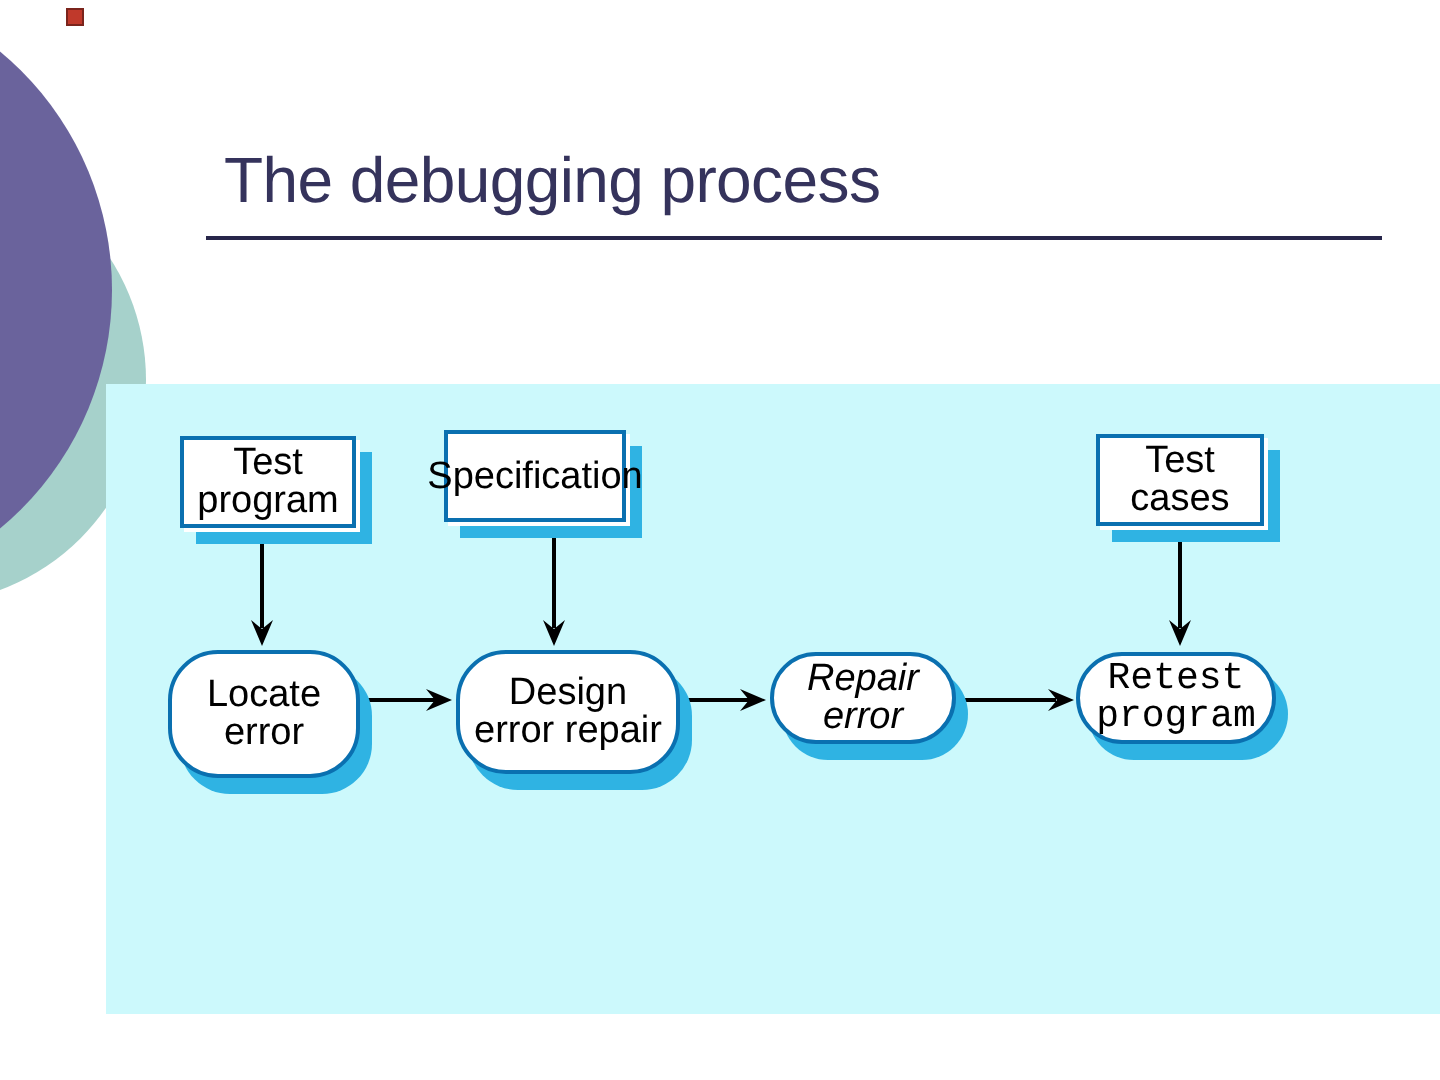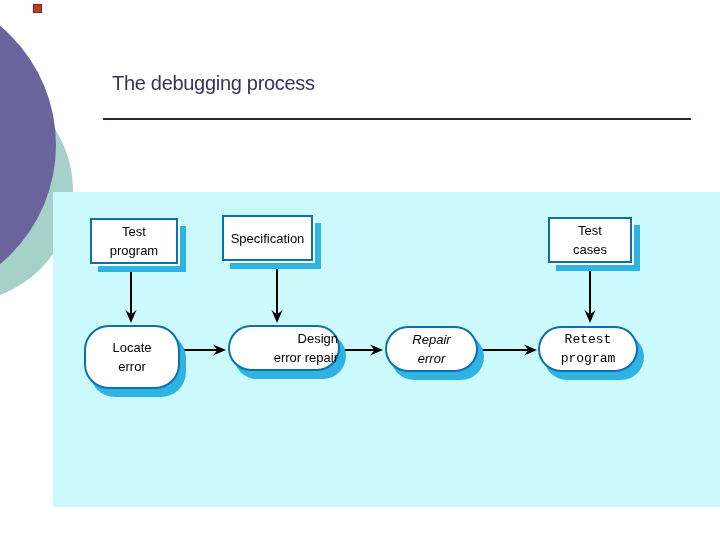--- a/index.html
+++ b/index.html
@@ -21,42 +21,42 @@
   
   .circle{position:absolute;border-radius:50%;}
   .circle-teal{left:-151px;top:78px;width:224px;height:224px;background:var(--teal);}
   .circle-purple{left:-254px;top:-10px;width:310px;height:310px;background:var(--purple);}
 
   
   .bullet-marker{position:absolute;left:33px;top:4px;width:9px;height:9px;
     background:var(--bullet);border:1px solid #7b241c;}
 
   
-  .title{position:absolute;left:112px;top:72px;font-size:20px;font-weight:400;
+  .title{position:absolute;left:112px;top:72px;font-size:32px;font-weight:400;
     letter-spacing:-0.3px;color:var(--title-color);white-space:nowrap;}
   .title-rule{position:absolute;left:103px;top:118px;width:588px;height:2px;
     background:var(--underline);}
 
   
   .panel{position:absolute;left:53px;top:192px;width:667px;height:315px;
     background:var(--panel);}
 
   
   .shape{position:absolute;background:#ffffff;border:2px solid var(--shape-border);
     display:flex;flex-direction:column;align-items:center;justify-content:center;
-    font-size:13px;line-height:19px;color:#000;text-align:center;}
+    font-size:19px;line-height:19px;color:#000;text-align:center;}
   .rect{box-shadow:2px 2px 0 0 #ffffff,8px 8px 0 0 var(--shape-shadow);}
   .oval{border-radius:25px;box-shadow:6px 8px 0 0 var(--shape-shadow);}
 
   .b-testresults{left:90px;top:218px;width:88px;height:46px;}
   .b-specification{left:222px;top:215px;width:91px;height:46px;}
   .b-testcases{left:548px;top:217px;width:84px;height:46px;}
 
   .o-locate{left:84px;top:325px;width:96px;height:64px;}
-  .o-design{left:228px;top:325px;width:112px;height:46px;align-items:flex-end;}
+  .o-design{left:228px;top:325px;width:112px;height:62px;}
   .o-repair{left:385px;top:326px;width:93px;height:46px;font-style:italic;}
   .o-retest{left:538px;top:326px;width:100px;height:46px;font-family:Liberation Mono, monospace;}
 
   .arrows{position:absolute;left:0;top:0;width:720px;height:540px;pointer-events:none;}
   .arrows line{stroke:var(--arrow);stroke-width:2;}
   .arrows polygon{fill:var(--arrow);}
 </style>
 </head>
 <body>
 

